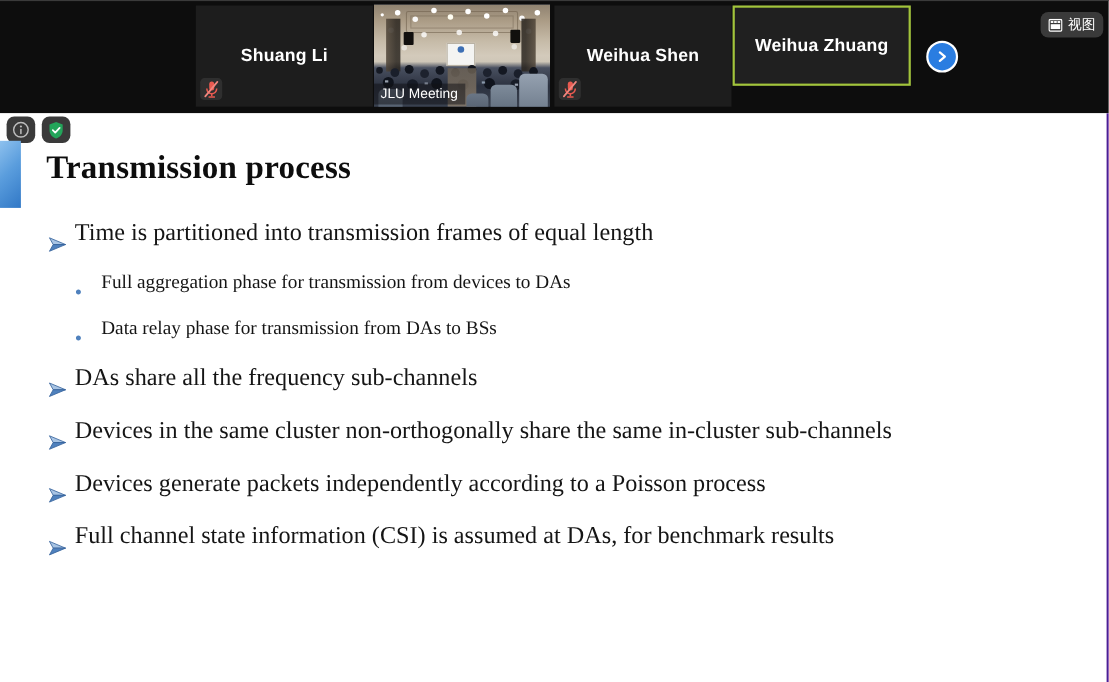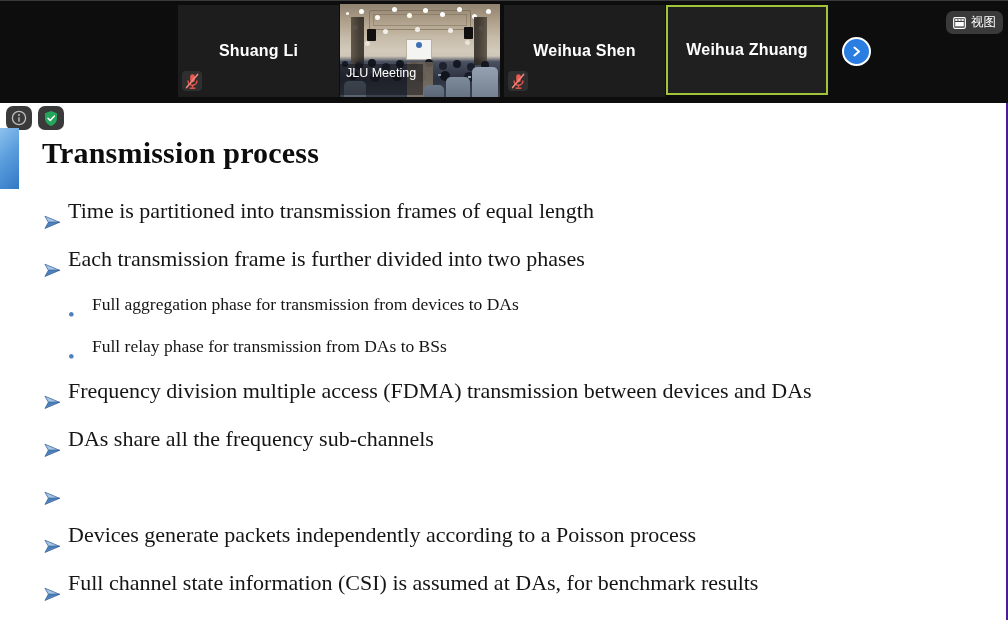--- a/index.html
+++ b/index.html
@@ -59,21 +59,21 @@
   }
   .glow { position:absolute; left:10px; top:16px; width:3px; height:2px; background:#b9c3d2;
     box-shadow: 36px 2px 0 #aab4c4, 88px 1px 0 #9fb0c4, 118px 3px 0 #b9c3d2; opacity:.8; }
   .aisle { position:absolute; left:42%; top:62%; width:16%; height:38%; background:linear-gradient(180deg,#6d6254,#8d7f6e); opacity:.8; }
   .chair { position:absolute; background:linear-gradient(180deg,#95a1b0,#707d8d); border-radius:5px 5px 0 0; }
   .c1 { right:2px; bottom:-4px; width:26px; height:34px; }
   .c2 { right:30px; bottom:-8px; width:24px; height:28px; background:linear-gradient(180deg,#7e8b9a,#5d6a7a); }
   .c3 { right:56px; bottom:-10px; width:20px; height:22px; background:linear-gradient(180deg,#6a7686,#4d5866); }
   .c4 { left:4px; bottom:-8px; width:22px; height:24px; background:linear-gradient(180deg,#6a7686,#4d5866); }
   .vlabel {
-    position:absolute; left:0; bottom:2px; padding:2px 7px 15px 6px;
+    position:absolute; left:0; bottom:2px; padding:2px 7px 3px 6px;
     background:rgba(15,15,20,.5); color:#fff; font-size:12.5px;
   }
 
   
   .next-btn {
     position:absolute; left:842px; top:36px; width:29px; height:29px; border-radius:50%;
     background:#2a7de1; border:2.5px solid #fff;
     display:flex; align-items:center; justify-content:center; cursor:pointer;
   }
   
@@ -160,21 +160,21 @@
       <svg width="15" height="17" viewBox="0 0 15 17">
         <rect x="5.2" y="1.2" width="4.6" height="8" rx="2.3" fill="#ea5a50"></rect>
         <path d="M3 7.5c0 2.6 2 4.7 4.5 4.7s4.5-2.1 4.5-4.7" fill="none" stroke="#ea5a50" stroke-width="1.4"></path>
         <line x1="7.5" y1="12.2" x2="7.5" y2="14.6" stroke="#ea5a50" stroke-width="1.4"></line>
         <line x1="4.6" y1="15.2" x2="10.4" y2="15.2" stroke="#ea5a50" stroke-width="1.4"></line>
         <line x1="1.6" y1="14.6" x2="12.6" y2="1.4" stroke="#f0867e" stroke-width="1.6" stroke-linecap="round"></line>
       </svg>
     </span>
   </div>
 
-  <div class="tile active" style="left:666px;width:162px;height:90px">
+  <div class="tile active" style="left:666px;width:162px;height:73px">
     <span class="pname">Weihua Zhuang</span>
   </div>
 
   <div class="next-btn">
     <span>
       <svg width="11" height="11" viewBox="0 0 11 11">
         <polyline points="3.4,1.6 8,5.5 3.4,9.4" fill="none" stroke="#fff" stroke-width="2" stroke-linecap="round" stroke-linejoin="round"></polyline>
       </svg>
     </span>
   </div>
@@ -219,62 +219,45 @@
   <div class="bullets">
       <div class="bullet-row l1">
         <span class="marker">
           <svg width="17" height="15" viewBox="0 0 18 15">
             <polygon points="1,0.8 16.5,7.3 4.6,7.3" fill="#a8c4e4" stroke="#36639c" stroke-width="0.8"></polygon>
             <polygon points="4.6,7.3 16.5,7.3 1,13.8" fill="#4f81bd" stroke="#36639c" stroke-width="0.8"></polygon>
           </svg>
         </span>
         <span class="txt">Time is partitioned into transmission frames of equal length</span>
       </div>
-      <div class="bullet-row l1">
-        <span class="marker">
-          <svg width="17" height="15" viewBox="0 0 18 15">
-            <polygon points="1,0.8 16.5,7.3 4.6,7.3" fill="#a8c4e4" stroke="#36639c" stroke-width="0.8"></polygon>
-            <polygon points="4.6,7.3 16.5,7.3 1,13.8" fill="#4f81bd" stroke="#36639c" stroke-width="0.8"></polygon>
-          </svg>
-        </span>
-        <span class="txt">Each transmission frame is further divided into two phases</span>
-      </div>
       <div class="bullet-row l2">
         <span class="marker">•</span>
         <span class="txt">Full aggregation phase for transmission from devices to DAs</span>
       </div>
       <div class="bullet-row l2">
         <span class="marker">•</span>
-        <span class="txt">Full relay phase for transmission from DAs to BSs</span>
-      </div>
-      <div class="bullet-row l1">
-        <span class="marker">
-          <svg width="17" height="15" viewBox="0 0 18 15">
-            <polygon points="1,0.8 16.5,7.3 4.6,7.3" fill="#a8c4e4" stroke="#36639c" stroke-width="0.8"></polygon>
-            <polygon points="4.6,7.3 16.5,7.3 1,13.8" fill="#4f81bd" stroke="#36639c" stroke-width="0.8"></polygon>
-          </svg>
-        </span>
-        <span class="txt">Frequency division multiple access (FDMA) transmission between devices and DAs</span>
+        <span class="txt">Data relay phase for transmission from DAs to BSs</span>
       </div>
       <div class="bullet-row l1">
         <span class="marker">
           <svg width="17" height="15" viewBox="0 0 18 15">
             <polygon points="1,0.8 16.5,7.3 4.6,7.3" fill="#a8c4e4" stroke="#36639c" stroke-width="0.8"></polygon>
             <polygon points="4.6,7.3 16.5,7.3 1,13.8" fill="#4f81bd" stroke="#36639c" stroke-width="0.8"></polygon>
           </svg>
         </span>
         <span class="txt">DAs share all the frequency sub-channels</span>
       </div>
       <div class="bullet-row l1">
         <span class="marker">
           <svg width="17" height="15" viewBox="0 0 18 15">
             <polygon points="1,0.8 16.5,7.3 4.6,7.3" fill="#a8c4e4" stroke="#36639c" stroke-width="0.8"></polygon>
             <polygon points="4.6,7.3 16.5,7.3 1,13.8" fill="#4f81bd" stroke="#36639c" stroke-width="0.8"></polygon>
           </svg>
         </span>
+        <span class="txt">Devices in the same cluster non-orthogonally share the same in-cluster sub-channels</span>
       </div>
       <div class="bullet-row l1">
         <span class="marker">
           <svg width="17" height="15" viewBox="0 0 18 15">
             <polygon points="1,0.8 16.5,7.3 4.6,7.3" fill="#a8c4e4" stroke="#36639c" stroke-width="0.8"></polygon>
             <polygon points="4.6,7.3 16.5,7.3 1,13.8" fill="#4f81bd" stroke="#36639c" stroke-width="0.8"></polygon>
           </svg>
         </span>
         <span class="txt">Devices generate packets independently according to a Poisson process</span>
       </div>

